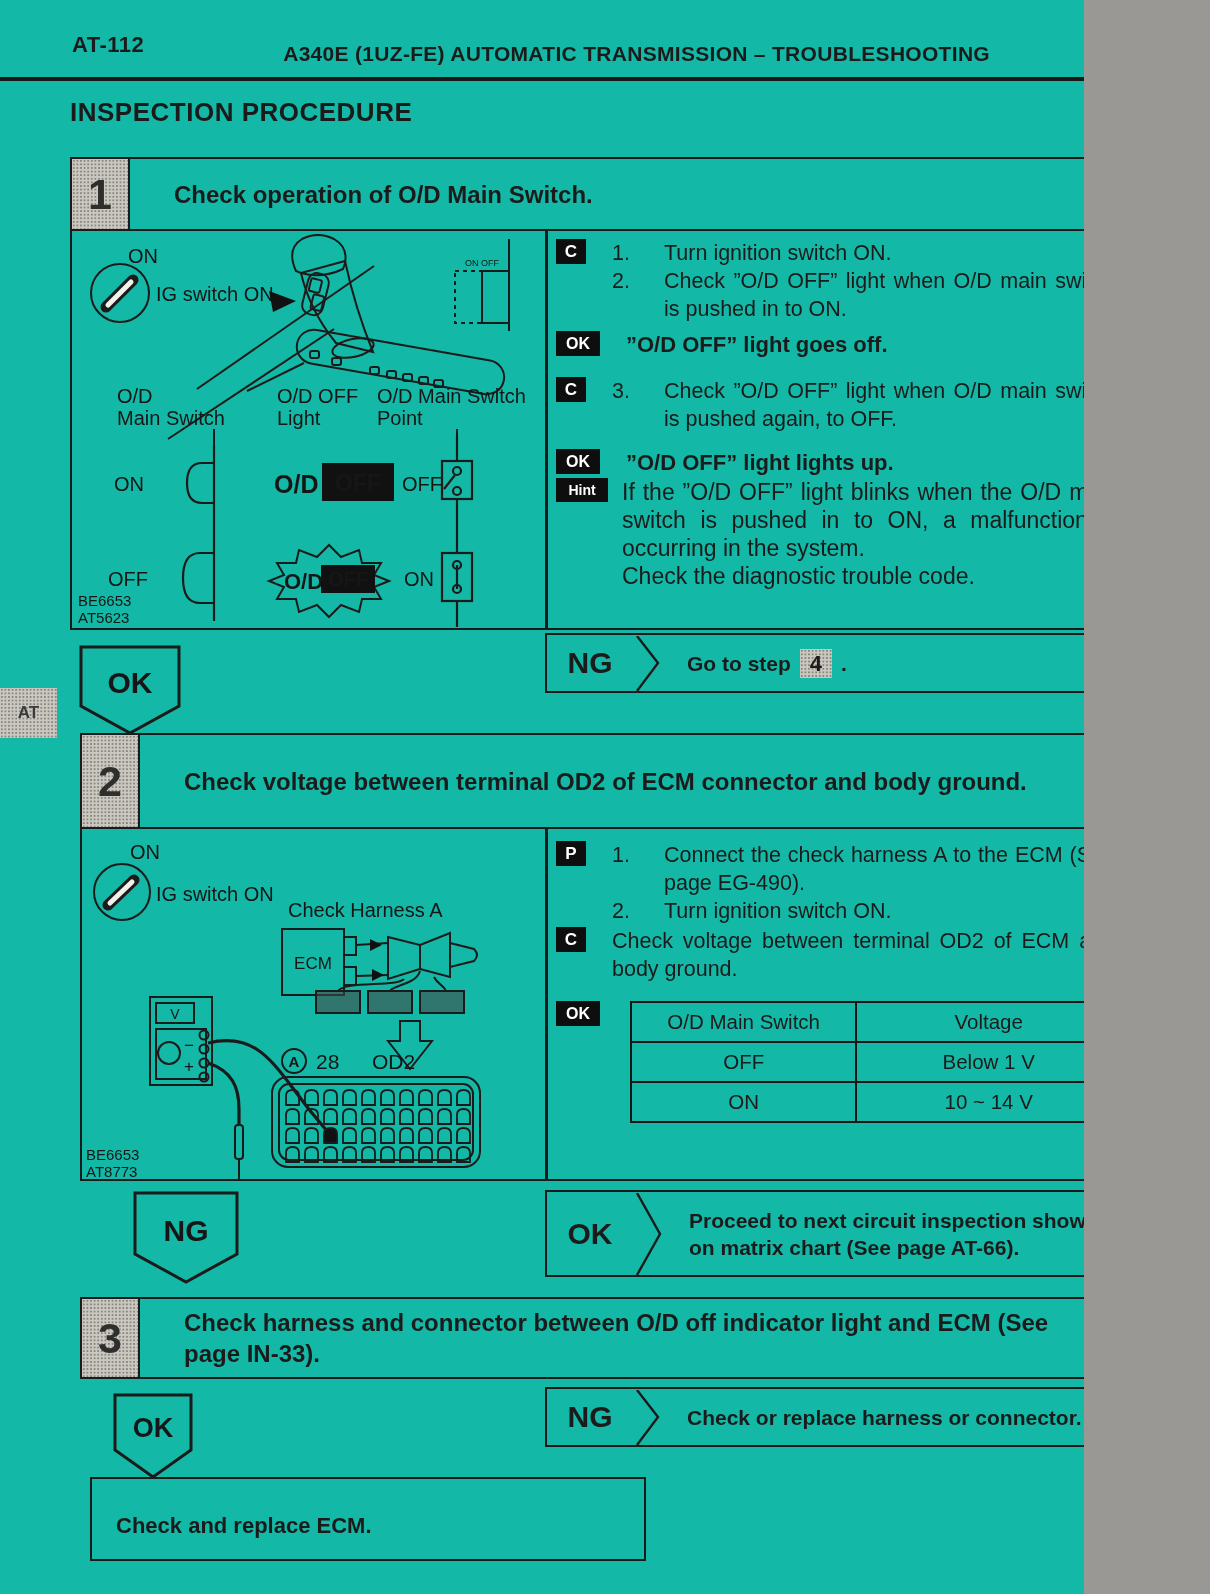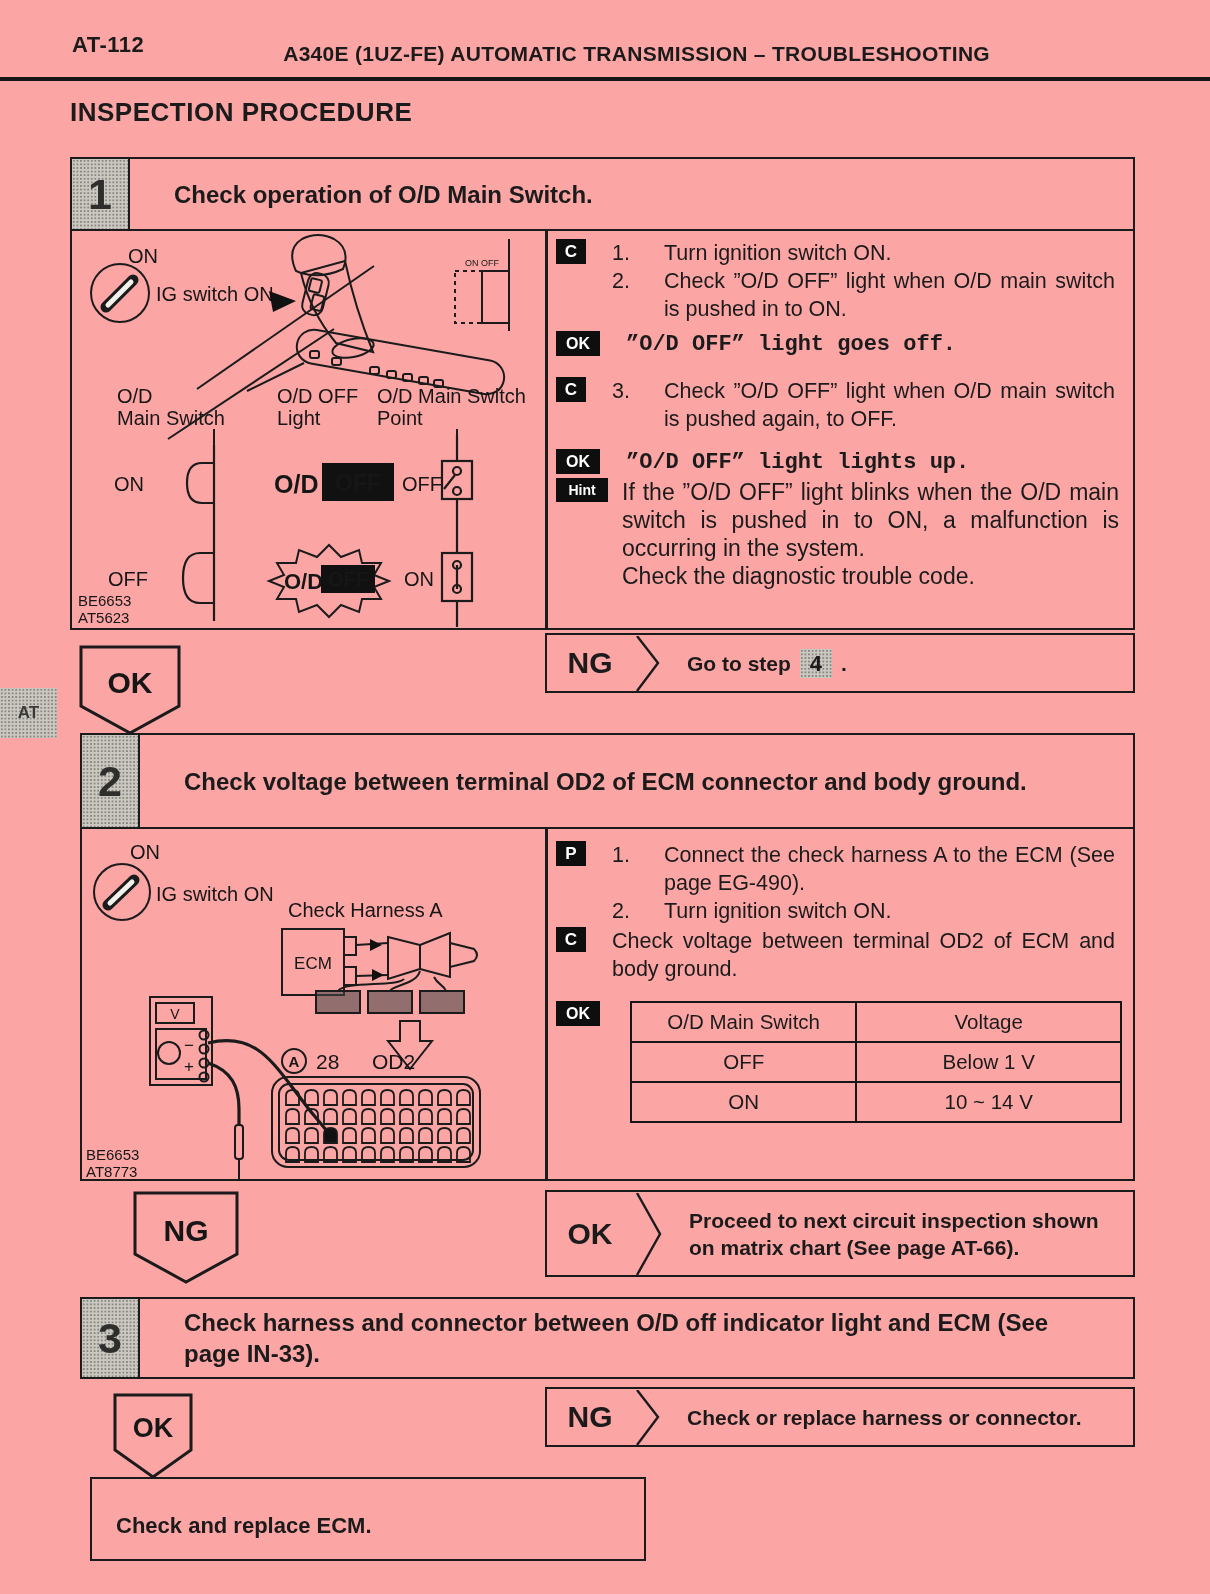--- a/index.html
+++ b/index.html
@@ -1,16 +1,16 @@
 <!DOCTYPE html>
 <html><head>
 <meta charset="utf-8">
 <style>
   html,body{margin:0;padding:0;background:#9a9894;}
-  .page{position:relative;width:1210px;height:1594px;background:#fca5a5;
+  .page{position:relative;width:1084px;height:1594px;background:#14b8a6;
         font-family:"Liberation Sans",sans-serif;color:#1b1b1b;overflow:hidden;}
   .abs{position:absolute;}
   .box{border:2.6px solid #1b1b1b;box-sizing:border-box;background:transparent;}
   .halftone{background-color:#cbc8c1;
             background-image:radial-gradient(circle,#89867f 0.9px,transparent 1.15px);
             background-size:3.6px 3.6px;}
   .step-head{display:flex;align-items:stretch;}
   .numcell{width:56px;flex:none;border-right:2.6px solid #1b1b1b;display:flex;
            align-items:center;justify-content:center;font-size:43px;font-weight:bold;color:#2e2e2c;}
   .step-title{font-weight:bold;font-size:24px;line-height:31px;padding:0 26px 0 44px;
@@ -23,21 +23,21 @@
          margin-left:8px;}
   .badge.sq{width:30px;height:25px;line-height:25px;font-size:17px;}
   .badge.ok{width:44px;height:25px;line-height:25px;font-size:16px;}
   .badge.hint{width:52px;height:24px;line-height:24px;font-size:14px;}
   .row{position:absolute;left:0;right:0;display:flex;align-items:flex-start;}
   .items{margin-left:26px;margin-right:16px;flex:1;font-size:21.5px;line-height:28px;}
   .item{display:flex;}
   .item .no{width:52px;flex:none;}
   .item .txt{flex:1;text-align:justify;}
   .par{margin-left:26px;margin-right:16px;flex:1;font-size:21.5px;line-height:28px;text-align:justify;}
-  .result-text{margin-left:26px;margin-right:16px;font-weight:bold;font-size:22px;line-height:27px;font-family:Liberation Mono, monospace;}
+  .result-text{margin-left:26px;margin-right:16px;font-weight:bold;font-size:22px;line-height:27px;}
   .hint-text{margin-left:14px;margin-right:12px;flex:1;font-size:23px;line-height:28px;}
   .hint-text .j{text-align:justify;}
   .strip{display:flex;align-items:center;border:2.6px solid #1b1b1b;box-sizing:border-box;}
   .strip .lbl{width:86px;text-align:center;font-weight:bold;font-size:30px;flex:none;}
   .strip .txt{margin-left:24px;font-weight:bold;font-size:21px;line-height:27px;}
   .chev{flex:none;display:block;}
   .refbox{display:inline-block;padding:1px 10px;margin:0 9px;font-size:22px;font-weight:bold;
           background-color:#cbc8c1;
           background-image:radial-gradient(circle,#89867f 0.9px,transparent 1.15px);
           background-size:3.6px 3.6px;}

